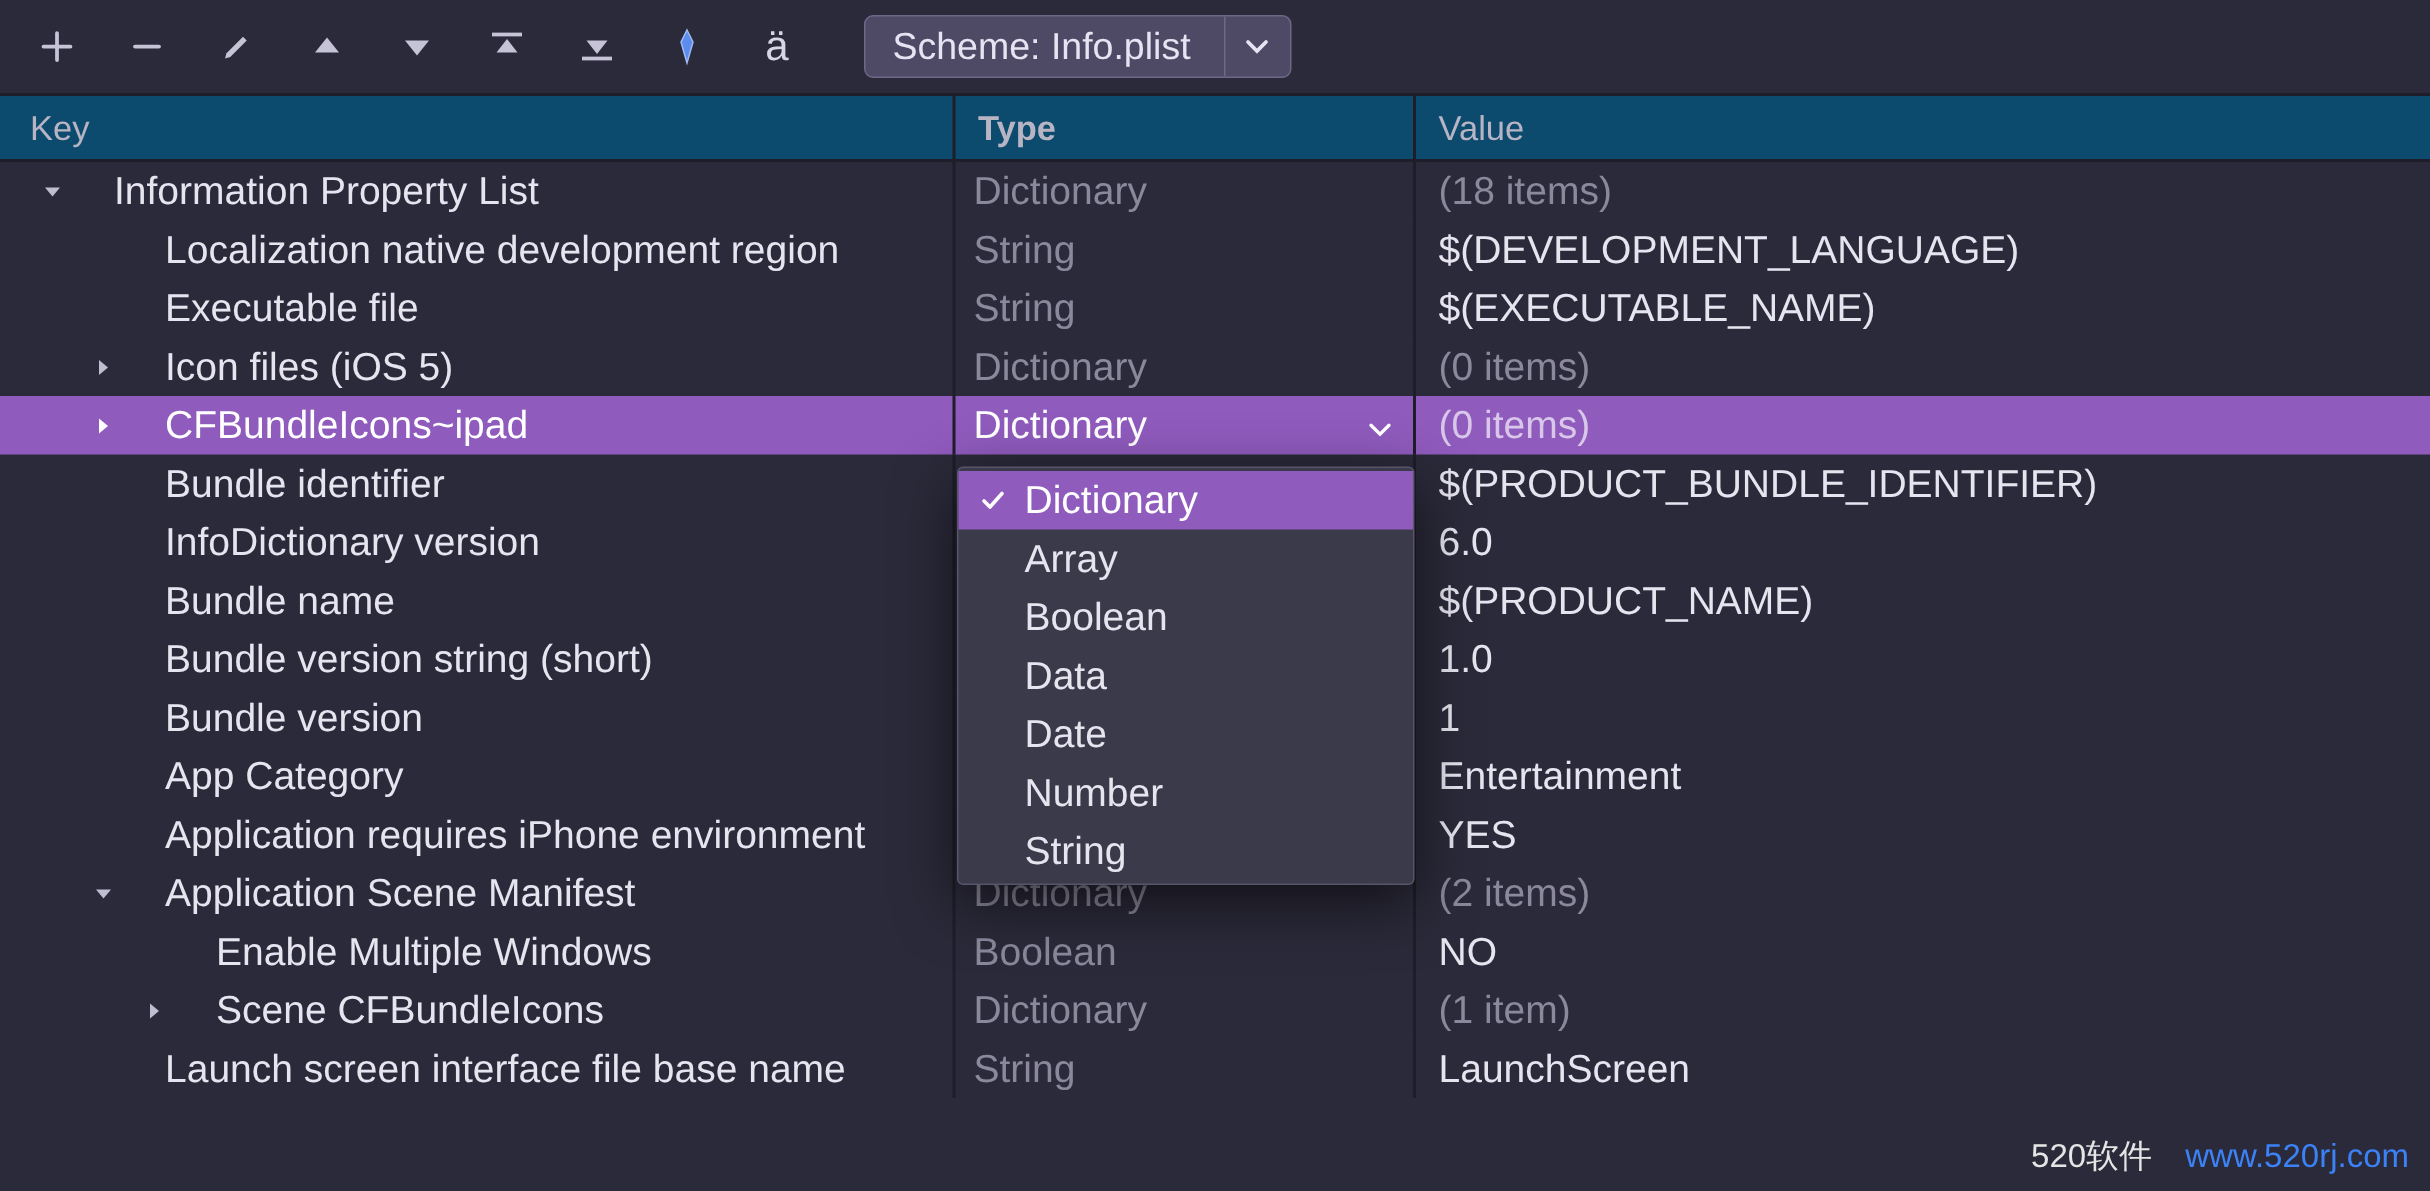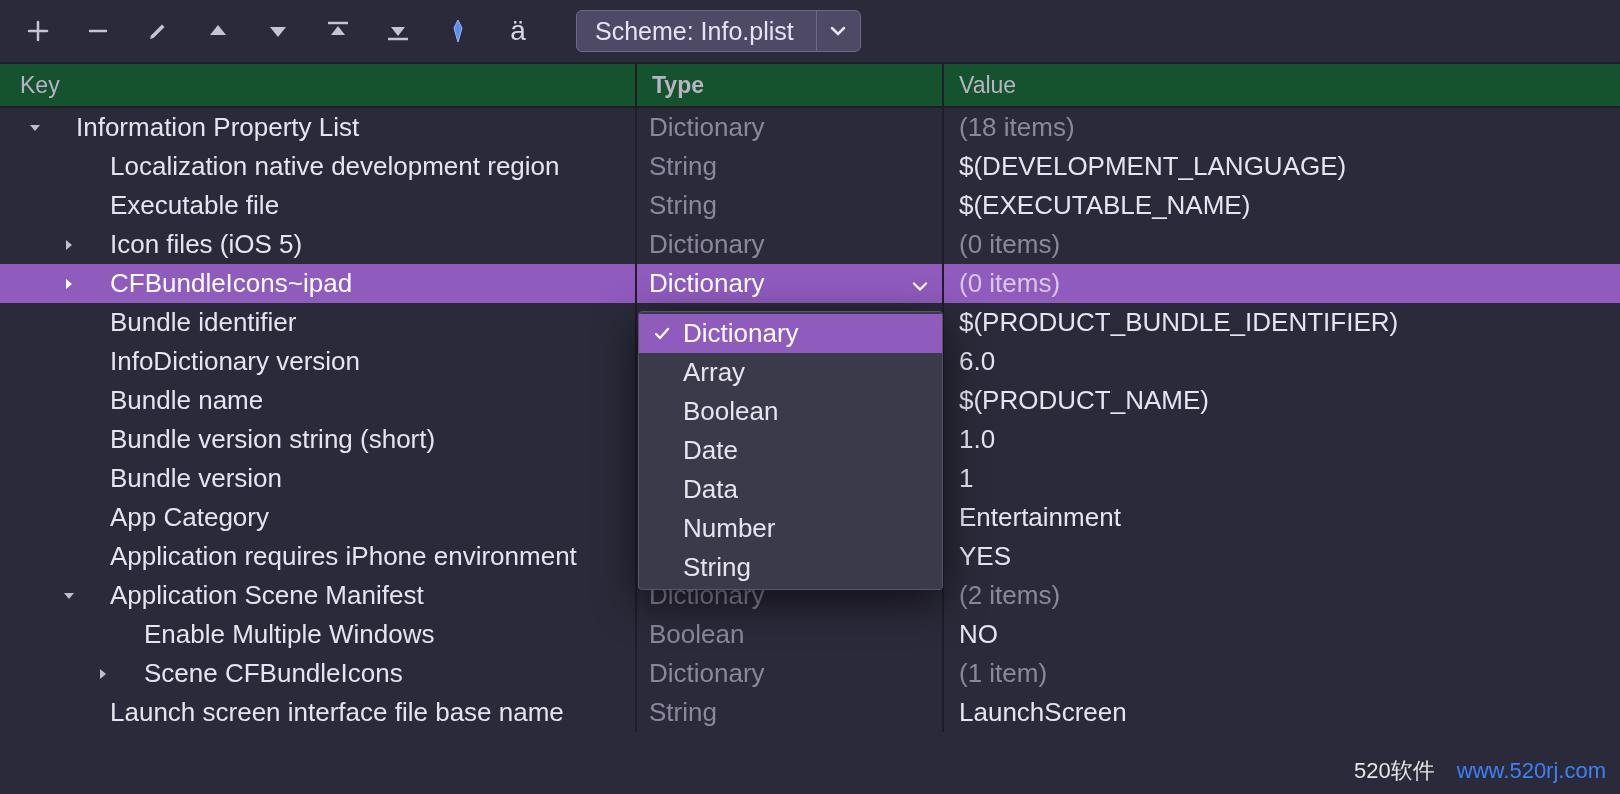--- a/index.html
+++ b/index.html
@@ -57,21 +57,21 @@
     display: flex;
     align-items: center;
     justify-content: center;
     border-left: 1px solid #6d6888;
   }
 
   
   .header-row {
     display: flex;
     height: 44px;
-    background: #14532d;
+    background: #0c4a6e;
     border-bottom: 2px solid #1e1d29;
     font-size: 23px;
     color: #b7b4c4;
   }
   .col-key   { width: 637px; padding-left: 20px; display:flex; align-items:center; border-right:2px solid #1e1d29;}
   .col-type  { width: 307px; padding-left: 15px; display:flex; align-items:center; border-right:2px solid #1e1d29;font-weight:bold;}
   .col-value { flex: 1; padding-left: 15px; display:flex; align-items:center; }
 
   
   .rows {}
@@ -495,29 +495,29 @@
         </svg>
       </span>
       <span class="dd-label">Boolean</span>
     </div>
     <div class="dd-item">
       <span class="dd-check">
         <svg width="18" height="18" viewBox="0 0 18 18">
           <path d="M3 9l4 4 8-9" stroke="currentColor" stroke-width="2.4" fill="none" stroke-linecap="round" stroke-linejoin="round"></path>
         </svg>
       </span>
+      <span class="dd-label">Data</span>
+    </div>
+    <div class="dd-item">
+      <span class="dd-check">
+        <svg width="18" height="18" viewBox="0 0 18 18">
+          <path d="M3 9l4 4 8-9" stroke="currentColor" stroke-width="2.4" fill="none" stroke-linecap="round" stroke-linejoin="round"></path>
+        </svg>
+      </span>
       <span class="dd-label">Date</span>
-    </div>
-    <div class="dd-item">
-      <span class="dd-check">
-        <svg width="18" height="18" viewBox="0 0 18 18">
-          <path d="M3 9l4 4 8-9" stroke="currentColor" stroke-width="2.4" fill="none" stroke-linecap="round" stroke-linejoin="round"></path>
-        </svg>
-      </span>
-      <span class="dd-label">Data</span>
     </div>
     <div class="dd-item">
       <span class="dd-check">
         <svg width="18" height="18" viewBox="0 0 18 18">
           <path d="M3 9l4 4 8-9" stroke="currentColor" stroke-width="2.4" fill="none" stroke-linecap="round" stroke-linejoin="round"></path>
         </svg>
       </span>
       <span class="dd-label">Number</span>
     </div>
     <div class="dd-item">

